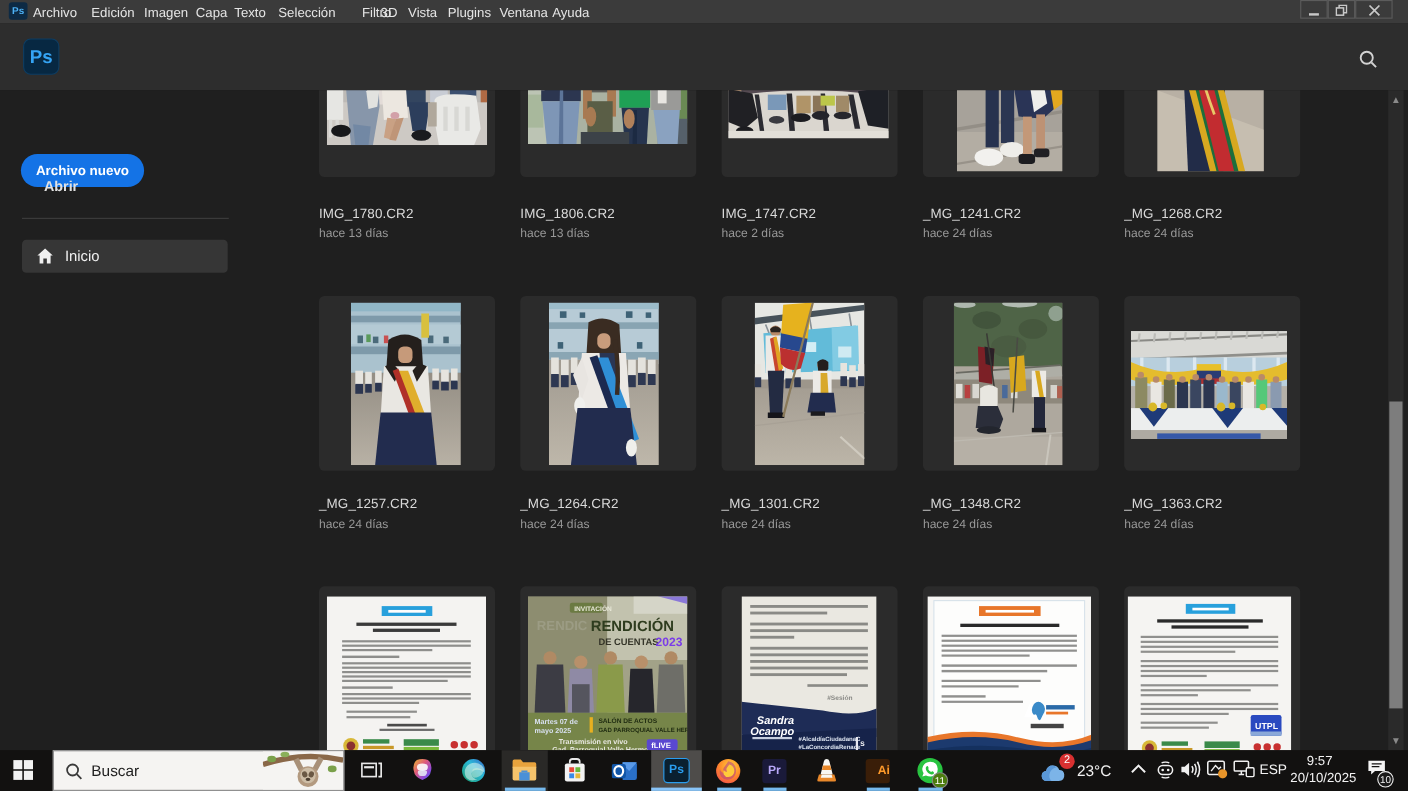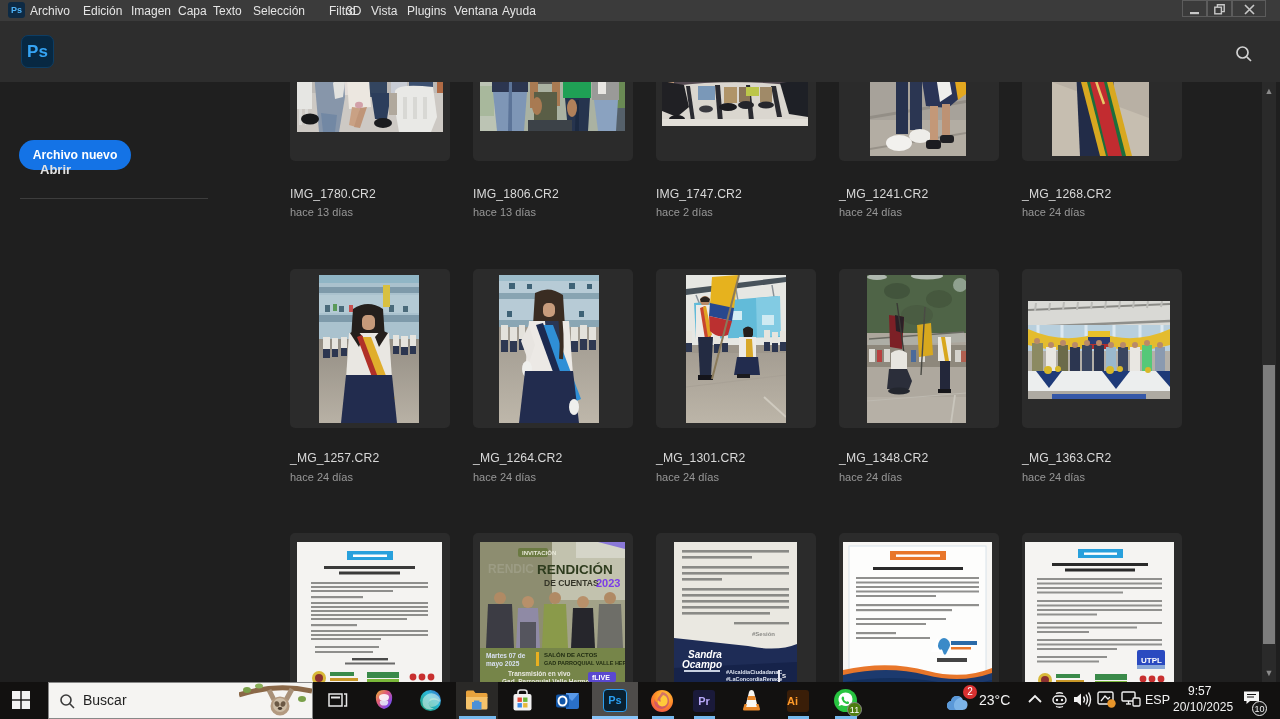--- a/index.html
+++ b/index.html
@@ -91,20 +91,26 @@
       <circle cx="8.5" cy="8.5" r="5.5" fill="none" stroke="#d2d2d2" stroke-width="1.7"></circle>
       <line x1="12.8" y1="12.8" x2="17" y2="17" stroke="#d2d2d2" stroke-width="1.7"></line>
     </svg>
   </div>
 
   
   <div id="content">
     <div id="btn-nuevo">Archivo nuevo</div>
     <div id="lbl-abrir">Abrir</div>
     <div id="sep1"></div>
+    <div id="row-inicio">
+      <svg width="16" height="16" viewBox="0 0 16 16">
+          <path d="M8 1 L15 7.2 L13 7.2 L13 14.5 L9.6 14.5 L9.6 10 L6.4 10 L6.4 14.5 L3 14.5 L3 7.2 L1 7.2 Z" fill="#f0f0f0"></path>
+        </svg>
+      <span class="txt">Inicio</span>
+    </div>
 
     <div class="card" style="left:290px;top:-80px"></div>
     <div class="thumb" style="left:297px;top:-47px;width:146px;height:97px">
       <svg width="146" height="97" viewBox="0 0 146 97">
         <rect width="146" height="97" fill="#cdc9c4"></rect>
         <rect width="146" height="58" fill="#bdbab6"></rect>
         <rect x="46" y="38" width="20" height="22" fill="#e3dcd8"></rect>
         <rect x="94" y="40" width="16" height="18" fill="#c8ccd4"></rect>
         <rect x="112" y="36" width="24" height="26" fill="#3c5070"></rect>
         <rect x="64" y="38" width="26" height="24" fill="#33455f"></rect>
@@ -838,21 +844,21 @@
   <div style="position:absolute;left:693px;top:690px;width:22px;height:22px;background:#1a1a3a;border-radius:3px;color:#b8a8f8;font-size:11px;font-weight:bold;text-align:center;line-height:22px">Pr</div>
   <div class="tbunder" style="left:694px;top:716px;width:21px"></div>
   
   <svg class="tbico" style="left:740px;top:689px" width="23" height="23" viewBox="0 0 23 23">
     <path d="M11.5 1 Q13.5 1 14 3 L17 15 L6 15 L9 3 Q9.5 1 11.5 1 Z" fill="#f8f8f4"></path>
     <path d="M8.2 7 L14.8 7 L15.8 11 L7.2 11 Z" fill="#e8882a"></path>
     <path d="M4.5 15 L18.5 15 L20 20 Q20.3 21.5 18.5 21.5 L4.5 21.5 Q2.7 21.5 3 20 Z" fill="#e8882a"></path>
     <path d="M7 15 L16 15 L16.8 18 L6.2 18 Z" fill="#f8f8f4"></path>
   </svg>
   
-  <div style="position:absolute;left:787px;top:690px;width:22px;height:22px;background:#3a1e08;border-radius:3px;color:#ff9a2a;font-size:11px;font-weight:bold;text-align:left;line-height:22px">Ai</div>
+  <div style="position:absolute;left:787px;top:690px;width:22px;height:22px;background:#3a1e08;border-radius:3px;color:#ff9a2a;font-size:11px;font-weight:bold;text-align:right;line-height:22px">Ai</div>
   <div class="tbunder" style="left:788px;top:716px;width:21px"></div>
   
   <svg class="tbico" style="left:833px;top:688px" width="25" height="25" viewBox="0 0 25 25">
     <circle cx="12.5" cy="12.5" r="11.5" fill="#28c440"></circle>
     <path d="M12.5 4.5 Q19 4.5 19.5 11 Q19.5 17.5 13 18 Q10.5 18 8.8 17 L5.5 18 L6.6 15 Q5.2 13 5.5 10.5 Q6.5 5 12.5 4.5 Z" fill="#fff"></path>
     <path d="M9.5 8.5 Q10.5 8 11 9.5 Q11.5 10.5 10.8 11 Q11.5 13 13.5 13.8 Q14.5 12.8 15.2 13.4 Q16.5 14.2 16 15.2 Q15 16.5 13 15.8 Q9.5 14.5 8.6 11 Q8.4 9.2 9.5 8.5 Z" fill="#28c440"></path>
   </svg>
   <circle cx="855" cy="711"></circle>
   <div style="position:absolute;left:847px;top:702px;width:15px;height:15px;background:#4d7c0f;border:1px solid #888;border-radius:50%;color:#fff;font-size:9px;text-align:center;line-height:14px">11</div>
   <div class="tbunder" style="left:835px;top:716px;width:22px"></div>

